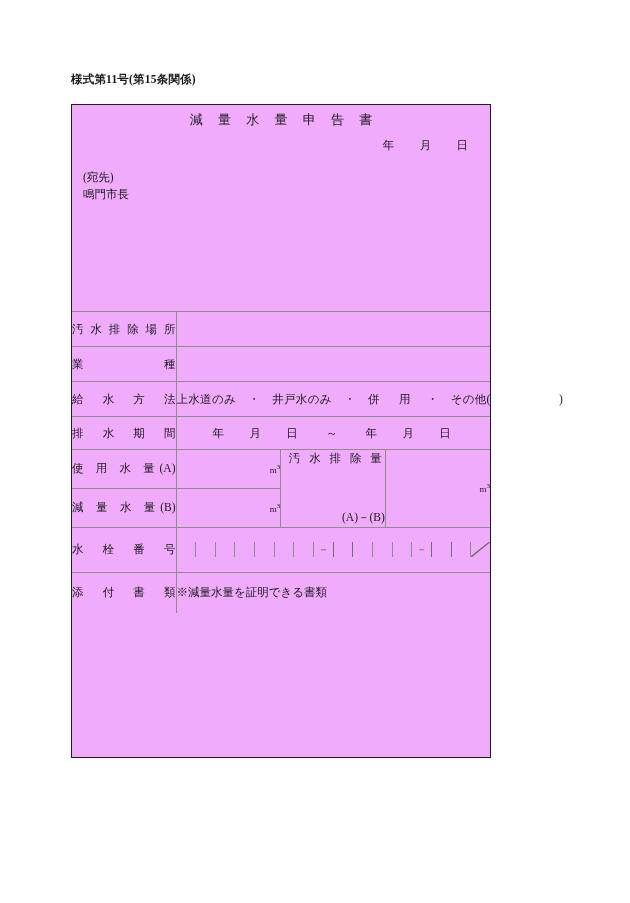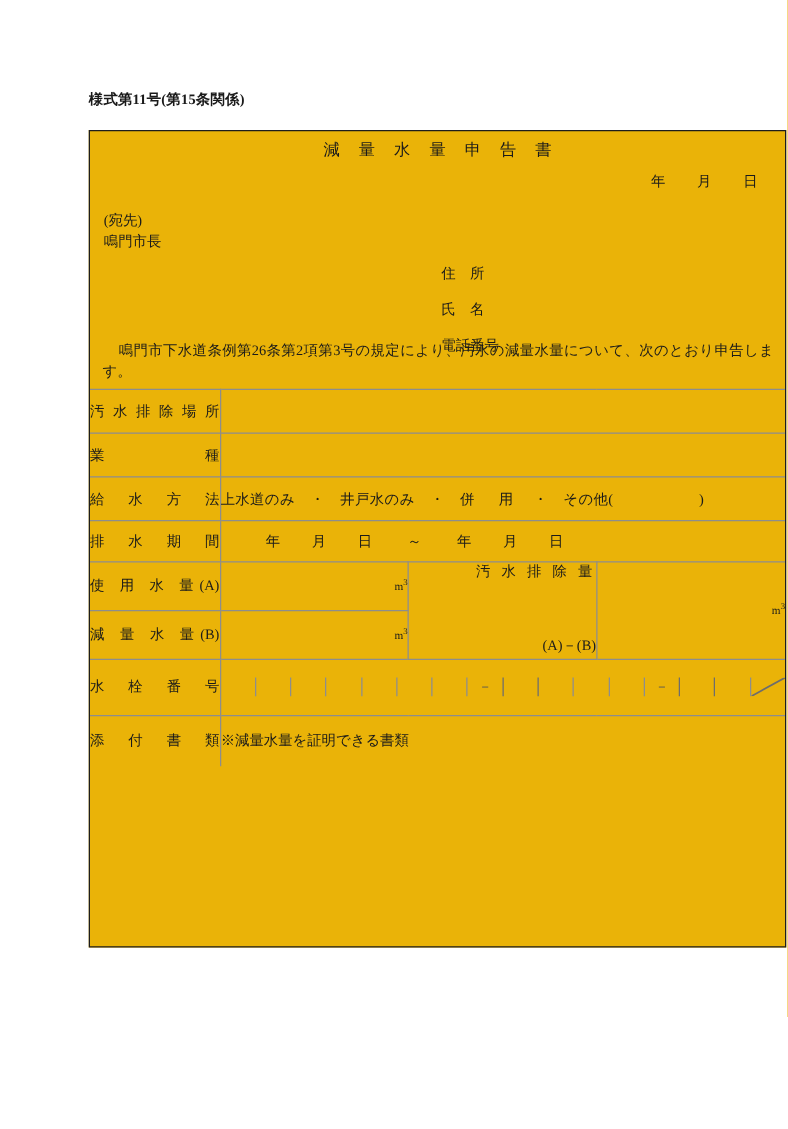--- a/index.html
+++ b/index.html
@@ -32,25 +32,25 @@
     letter-spacing: 0.2px;
     white-space: nowrap;
     font-weight: bold;
   }
 
   
   .frame {
     position: absolute;
     left: 71px;
     top: 104px;
-    width: 558px;
+    width: 420px;
     height: 654px;
     box-sizing: border-box;
     border: 1.6px solid #1d1d1d;
-    background: #eab308;
+    background: #f0abfc;
   }
 
   
   .head {
     position: relative;
     height: 206px;
     box-sizing: border-box;
   }
 
   .doc-title {
@@ -244,27 +244,21 @@
         <span class="g">年</span>
         <span class="g">月</span>
         <span>日</span>
       </div>
 
       <div class="addressee">
         <div>(宛先)</div>
         <div>鳴門市長</div>
       </div>
 
-      <div class="recipient-fields">
-        <div class="rf-row">住　所</div>
-        <div class="rf-row">氏　名</div>
-        <div class="rf-row">電話番号</div>
-      </div>
-
-      <div class="declaration">鳴門市下水道条例第26条第2項第3号の規定により、汚水の減量水量について、次のとおり申告します。</div>
+
     </div>
 
     <table class="form-table">
       <tbody>
         <tr class="r-place">
           <td class="lbl">
             <span class="lbl-inner">汚水排除場所</span>
           </td>
           <td class="cell-pad" colspan="3"></td>
         </tr>

